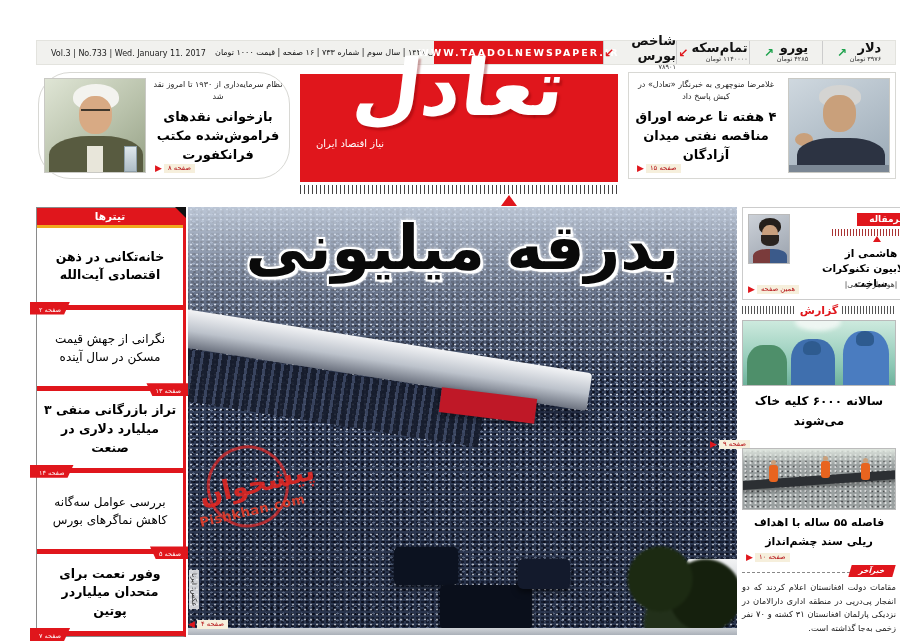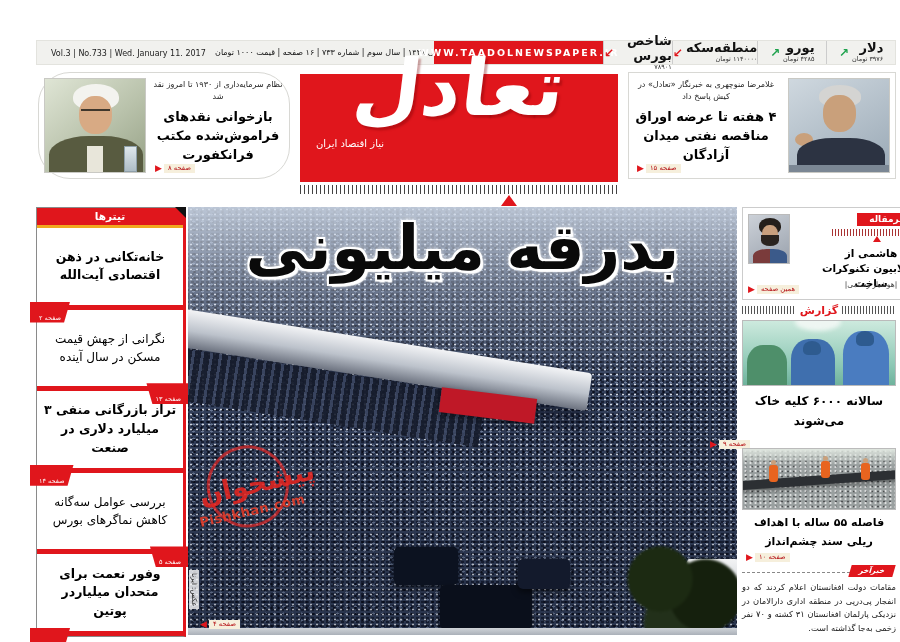--- a/index.html
+++ b/index.html
@@ -81,21 +81,21 @@
   .col-left{position:absolute;left:36px;top:207px;width:150px;height:430px;border:1px solid #8a8a8a;
             border-right:3px solid var(--red);display:flex;flex-direction:column;background:#fff;}
   .col-left::after{content:"";position:absolute;right:-3px;top:-1px;border-top:11px solid #111;border-left:11px solid transparent;}
   .col-head{background:var(--red);color:#fff;font-weight:bold;font-size:10.5px;text-align:center;
             padding:2px 0 3px;border-bottom:3px solid var(--yellow);direction:rtl;}
   .h-item{flex:1;display:flex;align-items:center;justify-content:center;padding:2px 6px;direction:rtl;
           text-align:center;line-height:1.5;color:#000;}
   .h-item.bold{font-weight:bold;font-size:12.5px;}
   .h-item.normal{font-weight:normal;font-size:12px;}
   .ribbon{height:5px;background:var(--red);position:relative;}
-  .rbadge{position:absolute;top:-3px;background:var(--red);color:#fff;font-size:6.5px;padding:12px 9px 1px;white-space:nowrap;}
+  .rbadge{position:absolute;top:-3px;background:var(--red);color:#fff;font-size:6.5px;padding:4px 9px 1px;white-space:nowrap;}
   .rbadge.left{left:-7px;clip-path:polygon(0 0,100% 0,calc(100% - 6px) 100%,0 100%);}
   .rbadge.right{right:-7px;clip-path:polygon(0 0,100% 0,100% 100%,6px 100%);}
 
   
   .photo-main{position:absolute;left:188px;top:207px;width:549px;height:428px;overflow:hidden;
     background-color:#33405c;
     background-image:
       radial-gradient(rgba(236,239,246,.9) 1px, transparent 1.4px),
       radial-gradient(rgba(8,12,26,.95) 1px, transparent 1.5px),
       radial-gradient(rgba(125,140,170,.8) 1px, transparent 1.6px),
@@ -125,21 +125,21 @@
          filter:blur(1px);}
   .road{position:absolute;left:0;right:0;bottom:0;height:7px;background:linear-gradient(#cfd3d8,#aab0b8);z-index:3;}
 
   .watermark{position:absolute;left:6px;top:226px;width:130px;height:115px;z-index:6;transform:rotate(-13deg);pointer-events:none;}
   .watermark .ring{position:absolute;left:14px;top:10px;width:82px;height:82px;border:3px solid rgba(228,40,38,.7);border-radius:50%;}
   .wm-fa{position:absolute;left:6px;top:34px;font-size:27px;font-weight:bold;color:rgba(228,36,32,.88);direction:rtl;}
   .wm-en{position:absolute;left:0px;top:68px;font-size:13px;font-weight:bold;color:rgba(230,60,40,.88);letter-spacing:.5px;}
 
   .credit{position:absolute;left:1px;bottom:26px;writing-mode:vertical-rl;font-size:7px;color:#222;
           background:rgba(255,255,255,.78);padding:3px 1px;z-index:6;direction:rtl;}
-  .photo-page{position:absolute;left:12px;bottom:6px;z-index:6;}
+  .photo-page{position:absolute;left:0;bottom:6px;z-index:6;}
 
   
   .ed-box{position:absolute;left:742px;top:207px;width:184px;height:93px;border:1px solid #ccc;background:#fff;}
   .ed-photo{position:absolute;left:5px;top:6px;width:42px;height:50px;overflow:hidden;border:1px solid #bbb;
             background:linear-gradient(150deg,#ccd1d8,#9aa2ad);}
   .ed-photo .hair{position:absolute;top:3px;left:10px;width:22px;height:16px;background:#241f1b;border-radius:50% 50% 40% 40%;}
   .ed-photo .face{position:absolute;top:10px;left:13px;width:16px;height:18px;background:#c9a07e;border-radius:46%;}
   .ed-photo .beard{position:absolute;top:20px;left:12px;width:18px;height:11px;background:#2b241f;border-radius:0 0 50% 50%;}
   .ed-photo .shirt{position:absolute;bottom:-4px;left:4px;width:34px;height:18px;background:linear-gradient(90deg,#7a3b3b 50%,#3b5a8a 50%);border-radius:40% 40% 0 0;}
   .ed-label{position:absolute;right:5px;top:5px;background:var(--red);color:#fff;font-size:9px;font-weight:bold;
@@ -212,21 +212,21 @@
       </div>
       <div class="mcell">
         <div class="mtext">
           <div class="mname">یورو</div>
           <div class="mval">۴۲۸۵ تومان</div>
         </div>
         <span class="trend up"></span>
       </div>
       <div class="mcell">
         <div class="mtext">
-          <div class="mname">منطقه‌سکه</div>
+          <div class="mname">تمام‌سکه</div>
           <div class="mval">۱۱۴۰۰۰۰ تومان</div>
         </div>
         <span class="trend down"></span>
       </div>
       <div class="mcell">
         <div class="mtext">
           <div class="mname">شاخص بورس</div>
           <div class="mval">۷۸۹۰۱</div>
         </div>
         <span class="trend down"></span>

